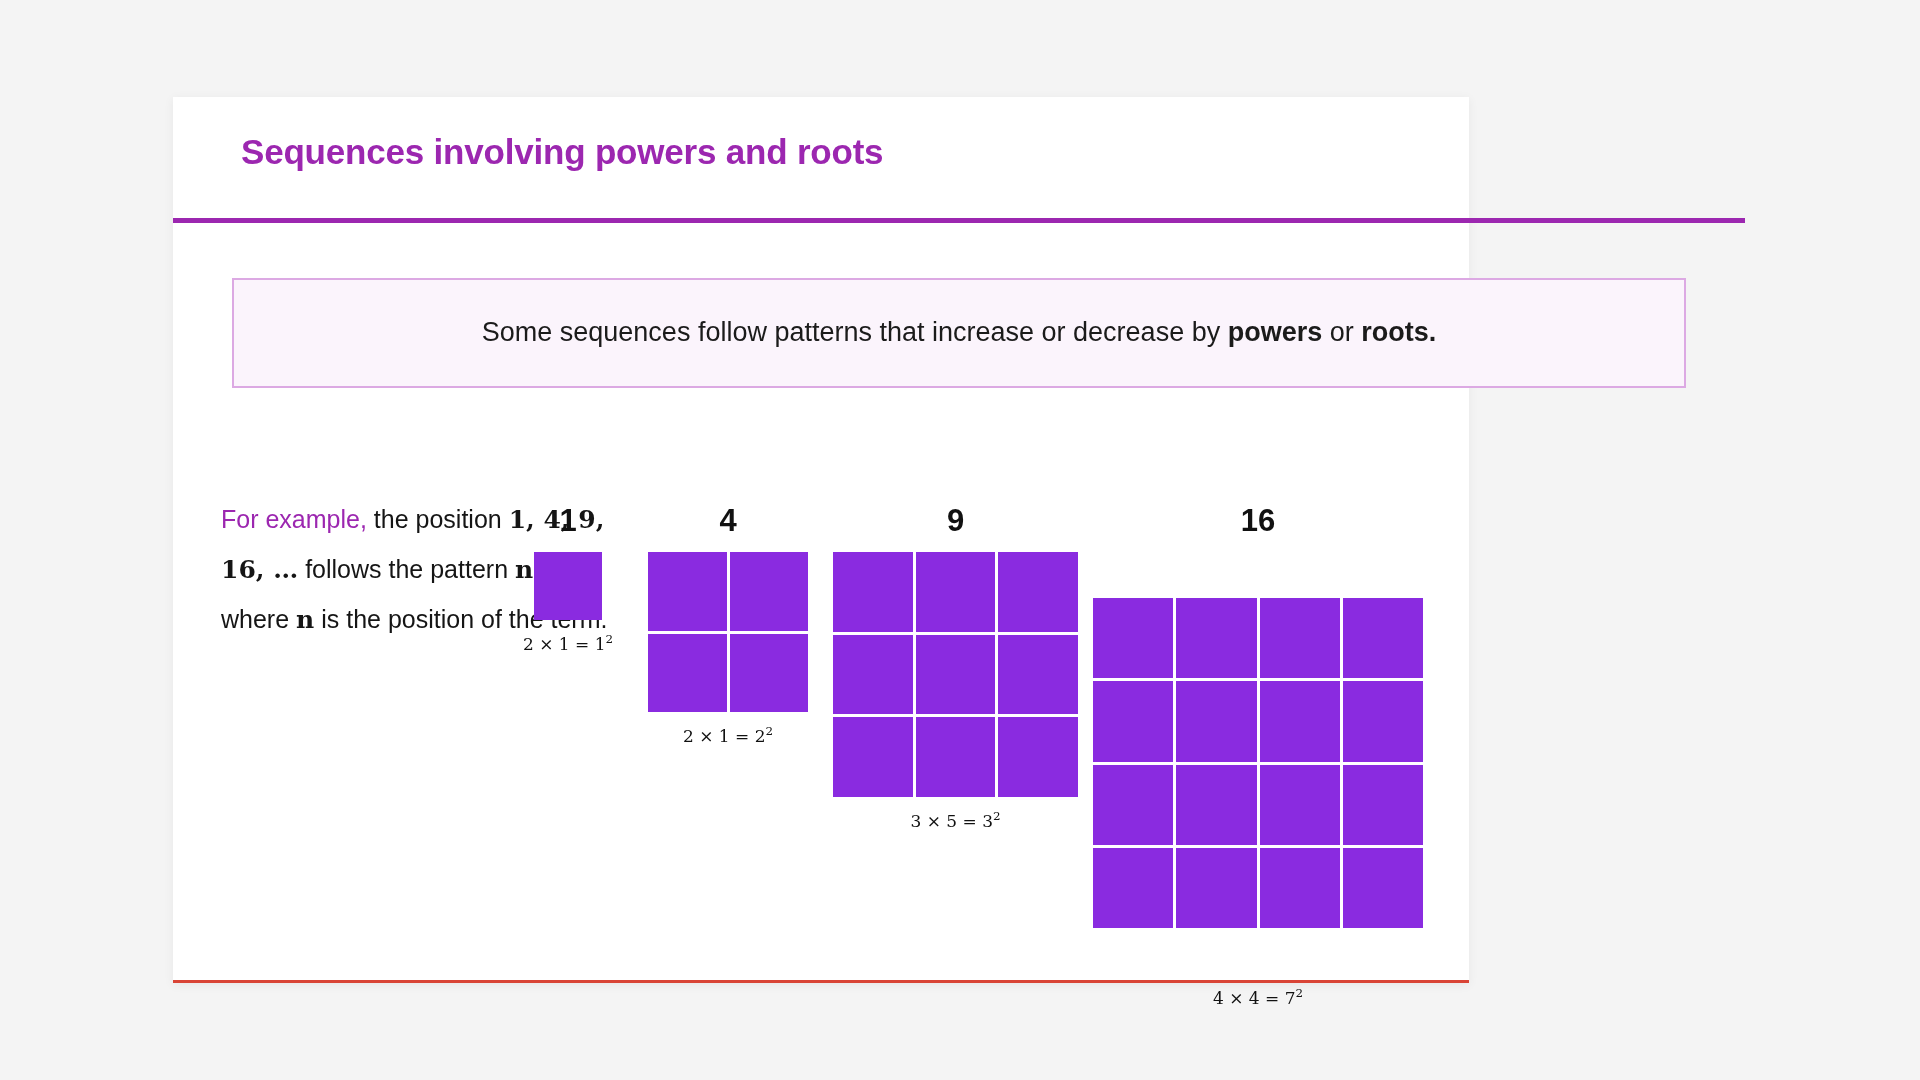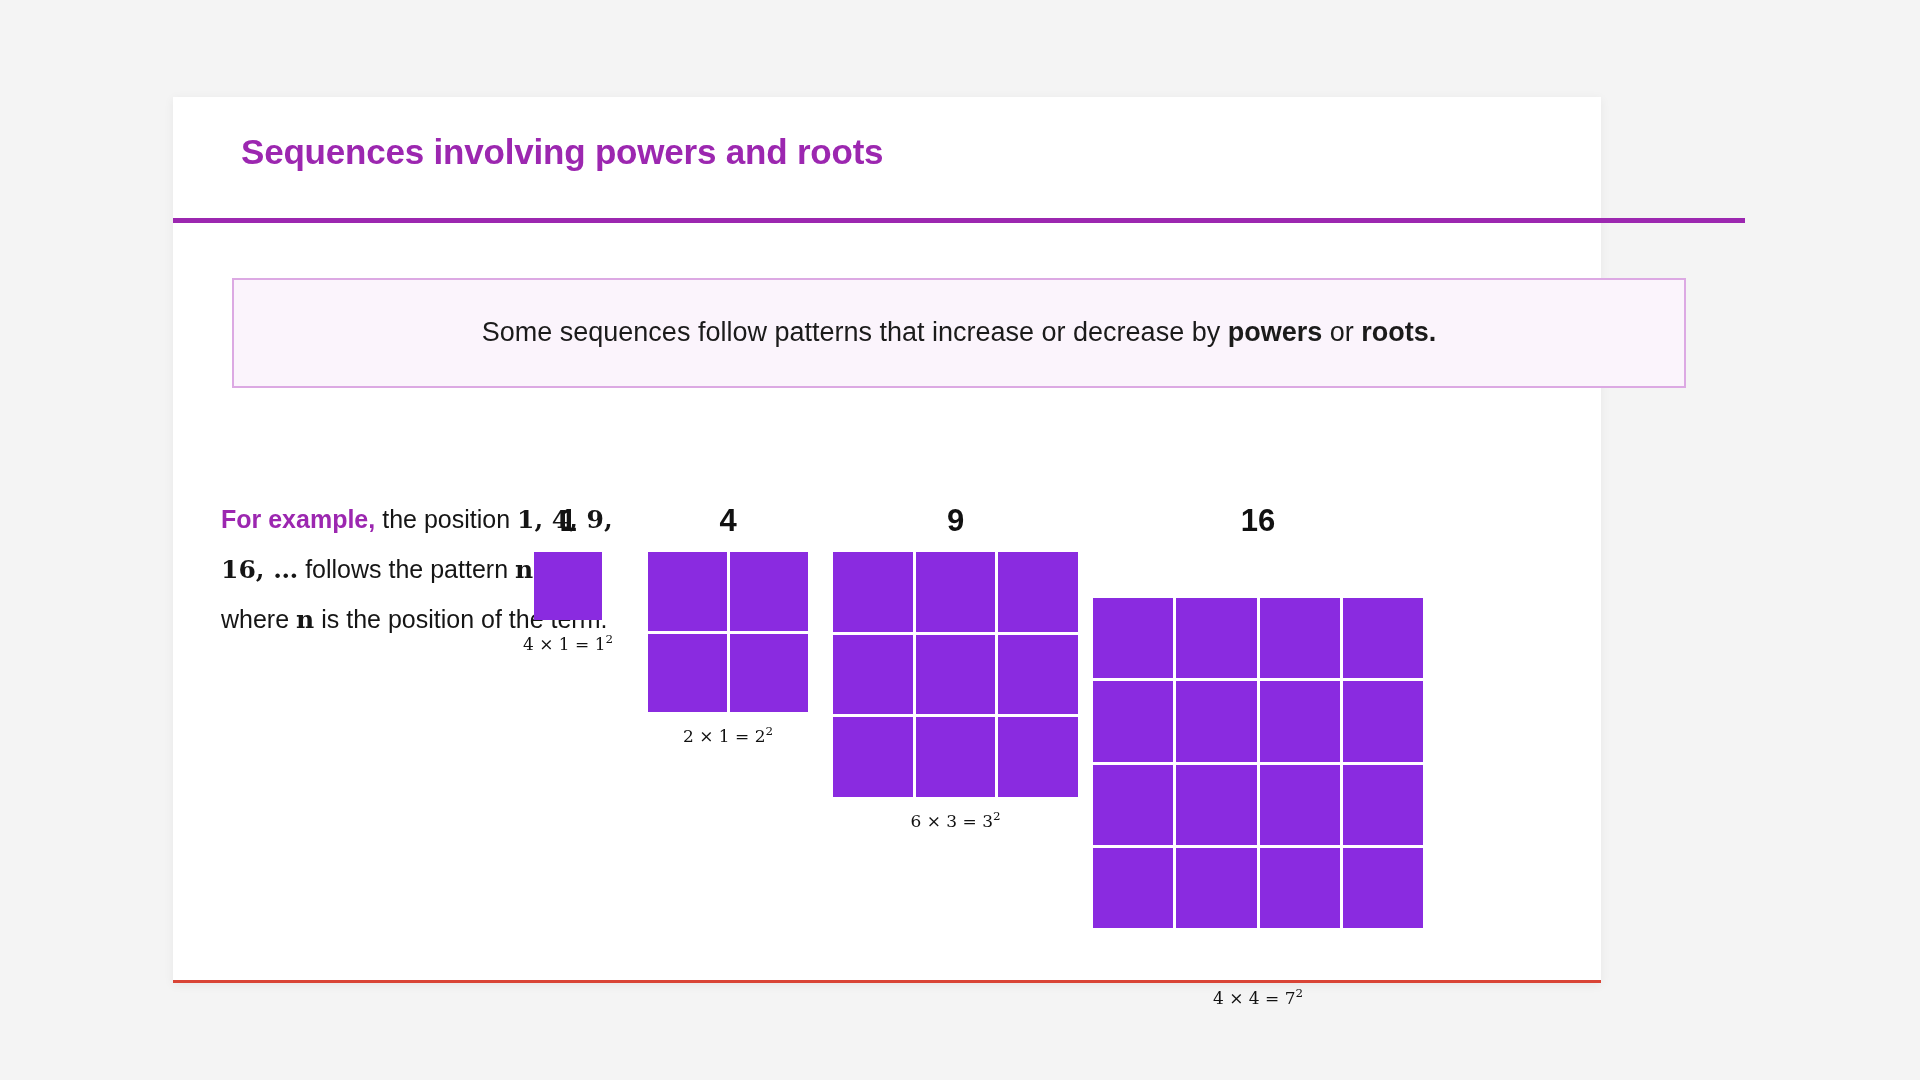--- a/index.html
+++ b/index.html
@@ -11,21 +11,21 @@
     height: 1080px;
     background: #f4f4f4;
     font-family: "Liberation Sans", sans-serif;
     overflow: hidden;
   }
 
   #slide-card {
     position: absolute;
     left: 173px;
     top: 97px;
-    width: 1428px;
+    width: 1296px;
     height: 886px;
     background: #ffffff;
     box-shadow: 0 2px 10px rgba(0,0,0,0.06);
     box-sizing: border-box;
   }
 
   #card-bottom-rule {
     position: absolute;
     left: 0;
     bottom: 0;
@@ -91,21 +91,21 @@
     position: absolute;
     left: 48px;
     top: 78px;
     width: 400px;
     font-size: 25px;
     line-height: 1.95;
     color: #151515;
   }
   #explanation .accent {
     color: #9c27b0;
-    font-weight: 700;
+    font-weight: 400;
   }
   .mathnum {
     font-family: "DejaVu Serif", "Liberation Serif", serif;
     font-weight: 700;
     font-size: 25px;
   }
   .mathvar {
     font-family: "DejaVu Serif", "Liberation Serif", serif;
     font-weight: 700;
     font-size: 25px;
@@ -173,21 +173,21 @@
     <div id="explanation">
       <span class="accent">For example,</span><span> the position </span><span class="mathnum">1, 4, 9, 16, …</span><span> follows the pattern </span><span class="mathvar"><span>n</span><sup>2</sup></span><span>, where </span><span class="mathvar">n</span><span> is the position of the term.</span>
     </div>
 
     <div id="figures">
         <div class="figure" style="left: 0px; top: 88px;">
           <div class="fig-value">1</div>
           <div class="grid" style="grid-template-columns: repeat(1, 1fr); grid-template-rows: repeat(1, 1fr); width: 68px; height: 68px; gap: 0px;">
             <div class="cell" style="background: rgb(138, 43, 224);"></div>
           </div>
-          <div class="fig-caption"><span>4 × 1 = 1</span><sup>2</sup></div>
+          <div class="fig-caption"><span>2 × 1 = 1</span><sup>2</sup></div>
         </div>
         <div class="figure" style="left: 125px; top: 88px;">
           <div class="fig-value">4</div>
           <div class="grid" style="grid-template-columns: repeat(2, 1fr); grid-template-rows: repeat(2, 1fr); width: 160px; height: 160px;">
             <div class="cell" style="background: rgb(138, 43, 224);"></div>
             <div class="cell" style="background: rgb(138, 43, 224);"></div>
             <div class="cell" style="background: rgb(138, 43, 224);"></div>
             <div class="cell" style="background: rgb(138, 43, 224);"></div>
           </div>
           <div class="fig-caption"><span>2 × 1 = 2</span><sup>2</sup></div>
@@ -198,21 +198,21 @@
             <div class="cell" style="background: rgb(138, 43, 224);"></div>
             <div class="cell" style="background: rgb(138, 43, 224);"></div>
             <div class="cell" style="background: rgb(138, 43, 224);"></div>
             <div class="cell" style="background: rgb(138, 43, 224);"></div>
             <div class="cell" style="background: rgb(138, 43, 224);"></div>
             <div class="cell" style="background: rgb(138, 43, 224);"></div>
             <div class="cell" style="background: rgb(138, 43, 224);"></div>
             <div class="cell" style="background: rgb(138, 43, 224);"></div>
             <div class="cell" style="background: rgb(138, 43, 224);"></div>
           </div>
-          <div class="fig-caption"><span>6 × 3 = 3</span><sup>2</sup></div>
+          <div class="fig-caption"><span>3 × 5 = 3</span><sup>2</sup></div>
         </div>
         <div class="figure" style="left: 570px; top: 88px; gap: 46px;">
           <div class="fig-value">16</div>
           <div class="grid" style="grid-template-columns: repeat(4, 1fr); grid-template-rows: repeat(4, 1fr); width: 330px; height: 330px;">
             <div class="cell" style="background: rgb(138, 43, 224);"></div>
             <div class="cell" style="background: rgb(138, 43, 224);"></div>
             <div class="cell" style="background: rgb(138, 43, 224);"></div>
             <div class="cell" style="background: rgb(138, 43, 224);"></div>
             <div class="cell" style="background: rgb(138, 43, 224);"></div>
             <div class="cell" style="background: rgb(138, 43, 224);"></div>

